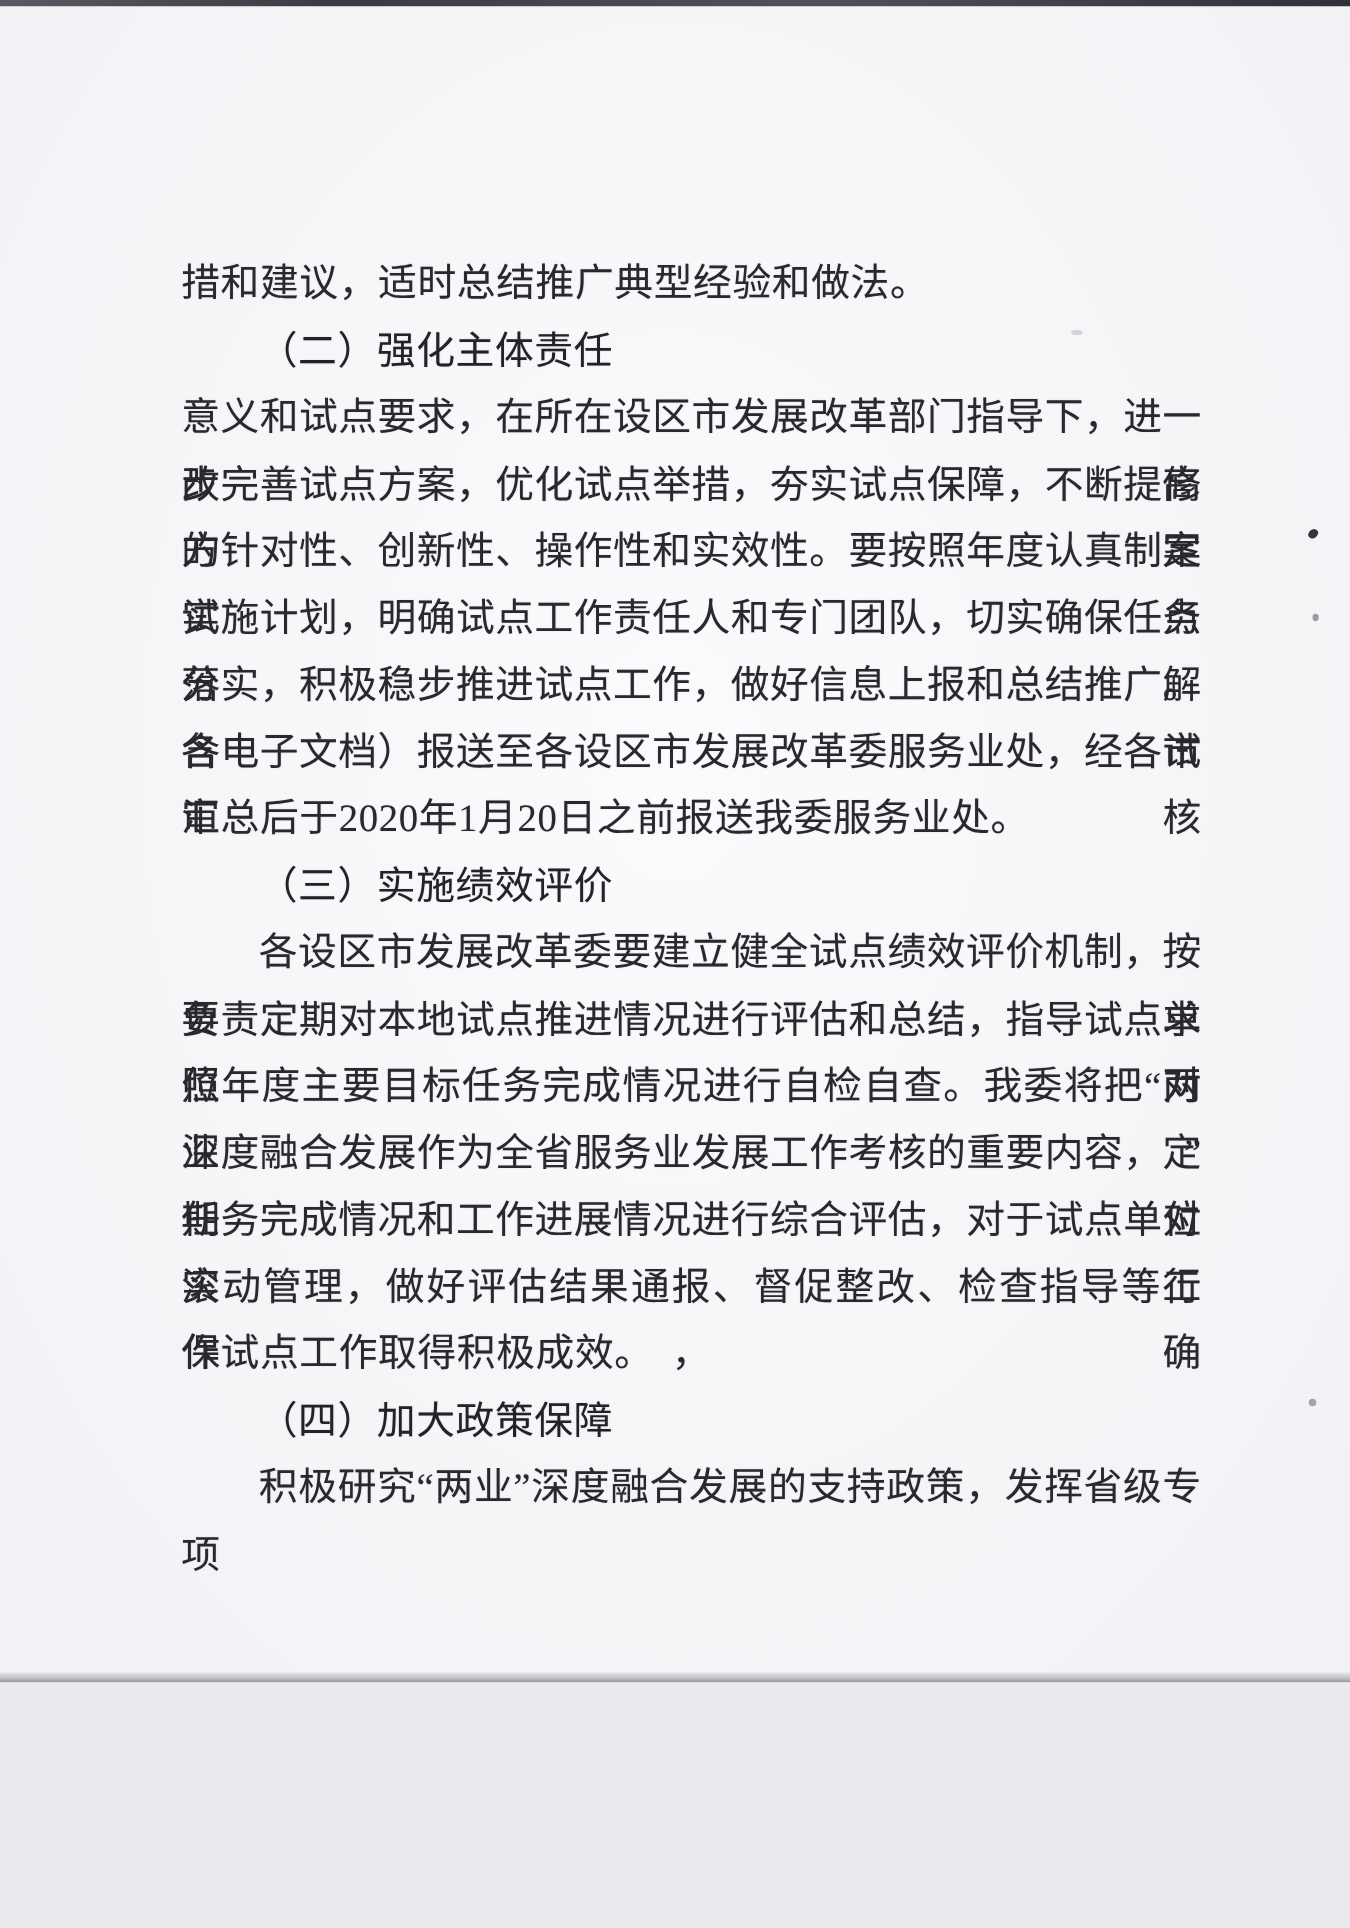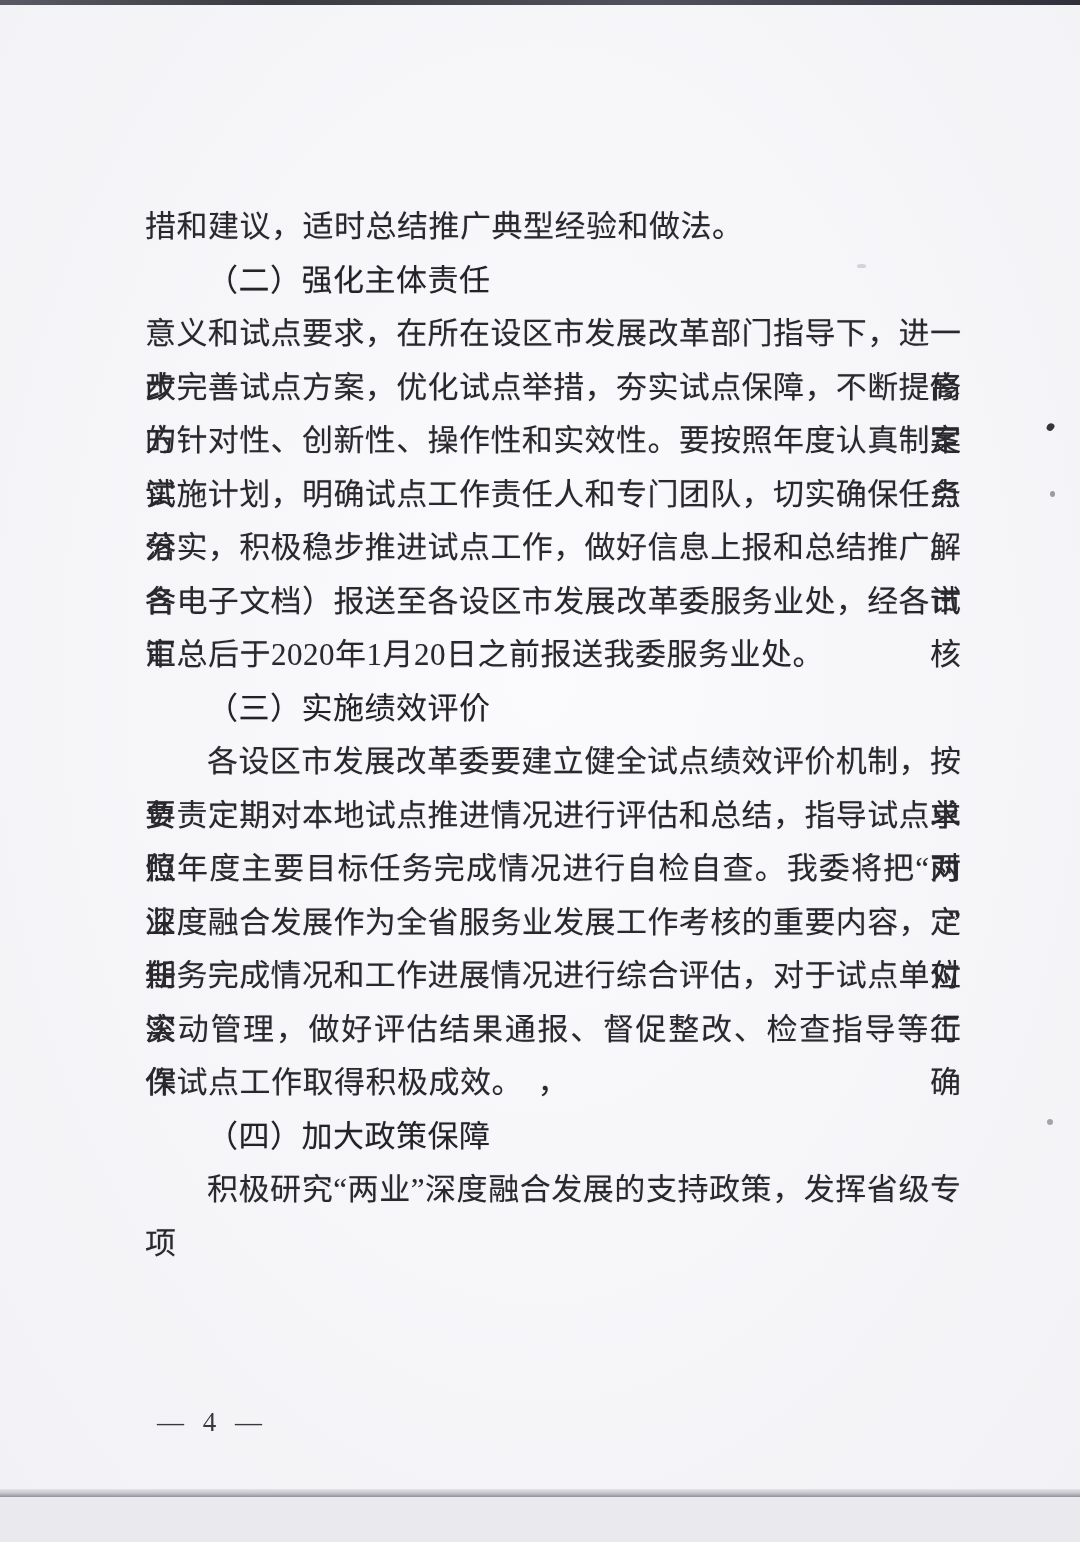--- a/index.html
+++ b/index.html
@@ -3,21 +3,21 @@
 <meta charset="utf-8">
 <style>
   html, body {
     margin: 0;
     padding: 0;
     background: #e9e9ee;
   }
   .page {
     position: relative;
     width: 1080px;
-    height: 1497px;
+    height: 1346px;
     margin: 0 auto;
     background:
       radial-gradient(ellipse at 50% 45%, #fbfbfd 0%, #f6f6f9 55%, #f2f2f6 100%);
     overflow: hidden;
     font-family: "Liberation Serif", "DejaVu Serif", serif;
   }
   .scan-edge-top {
     position: absolute;
     top: 0; left: 0; right: 0;
     height: 5px;

